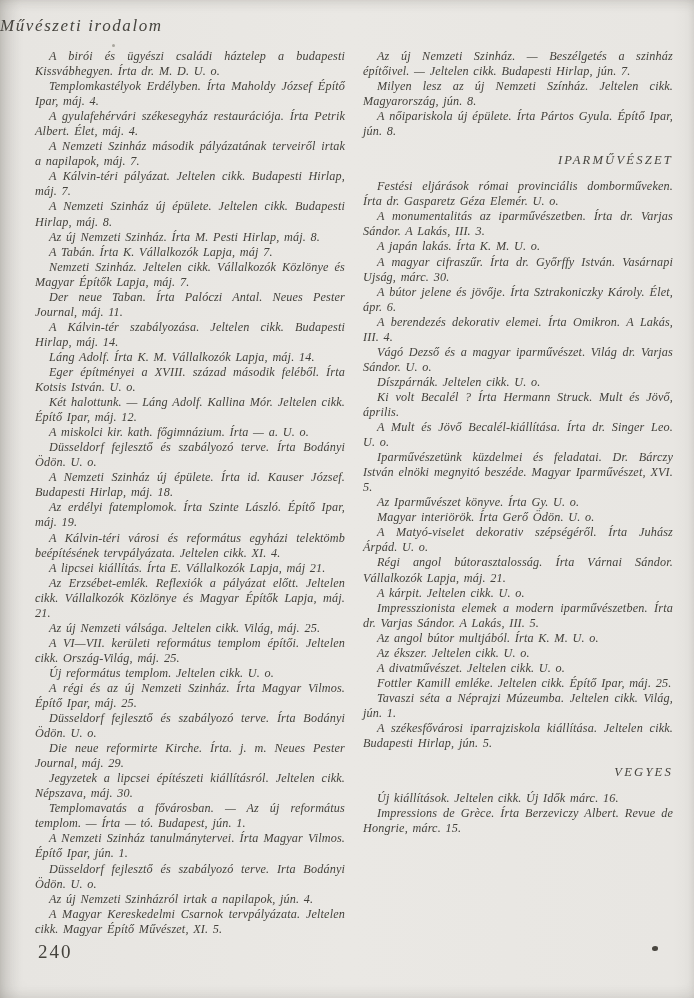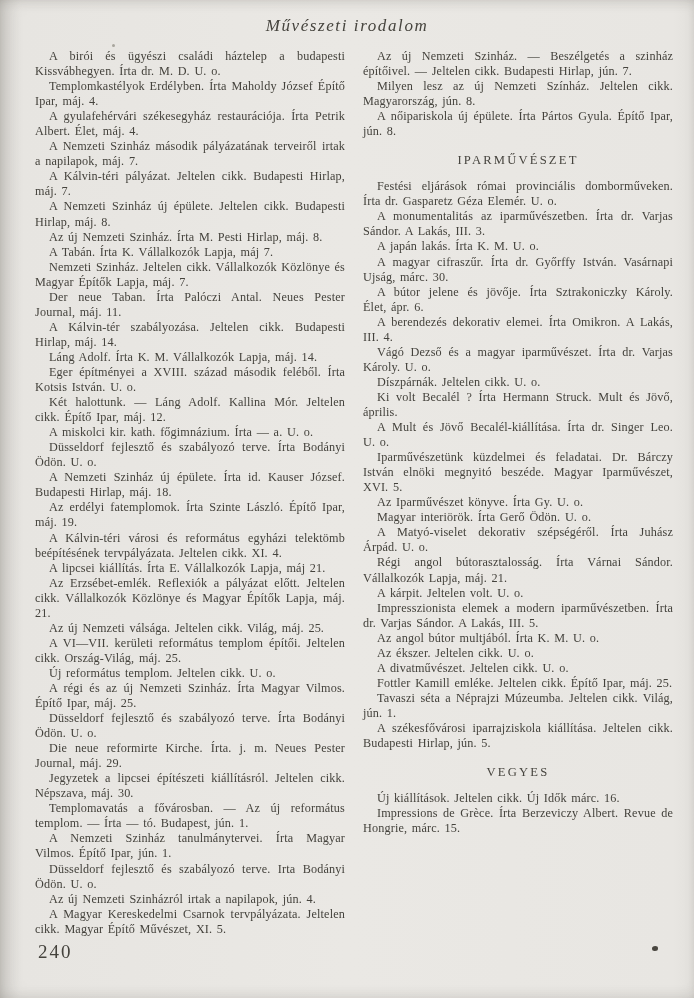--- a/index.html
+++ b/index.html
@@ -16,45 +16,45 @@
     box-shadow: inset 10px 0 22px -10px rgba(60,55,45,0.30),
                 inset 0 6px 14px -9px rgba(60,55,45,0.22),
                 inset -4px -6px 16px -10px rgba(60,55,45,0.15);
     color: #403e38;
   }
   .page-title {
     margin: 16px 0 0 0;
     font-size: 17px;
     font-weight: normal;
     font-style: italic;
-    text-align: center;
     letter-spacing: 1.6px;
     color: #46443e;
   }
   .columns {
     display: flex;
     gap: 18px;
     padding: 13px 16px 0 35px;
+    font-style: italic;
   }
   .col { width: 310px; }
   .entry {
     margin: 0;
     font-size: 12.2px;
     line-height: 15.05px;
     text-align: justify;
     text-indent: 14px;
     letter-spacing: 0.15px;
     word-spacing: 1.4px;
     color: #44423c;
   }
   .section-heading {
     margin: 14px 0 11px 0;
     font-size: 12.6px;
     font-weight: normal;
-    text-align: center;
+    text-align: right;
     letter-spacing: 2.2px;
     color: #46443e;
   }
   .page-number {
     position: absolute;
     left: 38px; top: 941px;
     font-size: 19px;
     letter-spacing: 2px;
     color: #44423c;
     text-align: right;
@@ -120,30 +120,30 @@
         <p class="entry">Az új Nemzeti Szinház. — Beszélgetés a szinház építőivel. — Jeltelen cikk. Budapesti Hirlap, jún. 7.</p>
         <p class="entry">Milyen lesz az új Nemzeti Színház. Jeltelen cikk. Magyarország, jún. 8.</p>
         <p class="entry">A nőipariskola új épülete. Írta Pártos Gyula. Építő Ipar, jún. 8.</p>
         <h2 class="section-heading">IPARMŰVÉSZET</h2>
         <p class="entry">Festési eljárások római provinciális domborműveken. Írta dr. Gasparetz Géza Elemér. U. o.</p>
         <p class="entry">A monumentalitás az iparművészetben. Írta dr. Varjas Sándor. A Lakás, III. 3.</p>
         <p class="entry">A japán lakás. Írta K. M. U. o.</p>
         <p class="entry">A magyar cifraszűr. Írta dr. Győrffy István. Vasárnapi Ujság, márc. 30.</p>
         <p class="entry">A bútor jelene és jövője. Írta Sztrakoniczky Károly. Élet, ápr. 6.</p>
         <p class="entry">A berendezés dekorativ elemei. Írta Omikron. A Lakás, III. 4.</p>
-        <p class="entry">Vágó Dezső és a magyar iparművészet. Írta dr. Varjas Károly. U. o.</p>
+        <p class="entry">Vágó Dezső és a magyar iparművészet. Világ dr. Varjas Sándor. U. o.</p>
         <p class="entry">Díszpárnák. Jeltelen cikk. U. o.</p>
         <p class="entry">Ki volt Becalél ? Írta Hermann Struck. Mult és Jövő, április.</p>
         <p class="entry">A Mult és Jövő Becalél-kiállítása. Írta dr. Singer Leo. U. o.</p>
         <p class="entry">Iparművészetünk küzdelmei és feladatai. Dr. Bárczy István elnöki megnyitó beszéde. Magyar Iparművészet, XVI. 5.</p>
         <p class="entry">Az Iparművészet könyve. Írta Gy. U. o.</p>
         <p class="entry">Magyar interiörök. Írta Gerő Ödön. U. o.</p>
         <p class="entry">A Matyó-viselet dekorativ szépségéről. Írta Juhász Árpád. U. o.</p>
         <p class="entry">Régi angol bútorasztalosság. Írta Várnai Sándor. Vállalkozók Lapja, máj. 21.</p>
-        <p class="entry">A kárpit. Jeltelen volt. U. o.</p>
+        <p class="entry">A kárpit. Jeltelen cikk. U. o.</p>
         <p class="entry">Impresszionista elemek a modern iparművészetben. Írta dr. Varjas Sándor. A Lakás, III. 5.</p>
         <p class="entry">Az angol bútor multjából. Írta K. M. U. o.</p>
         <p class="entry">Az ékszer. Jeltelen cikk. U. o.</p>
         <p class="entry">A divatművészet. Jeltelen cikk. U. o.</p>
         <p class="entry">Fottler Kamill emléke. Jeltelen cikk. Építő Ipar, máj. 25.</p>
         <p class="entry">Tavaszi séta a Néprajzi Múzeumba. Jeltelen cikk. Világ, jún. 1.</p>
         <p class="entry">A székesfővárosi iparrajziskola kiállítása. Jeltelen cikk. Budapesti Hirlap, jún. 5.</p>
         <h2 class="section-heading">VEGYES</h2>
         <p class="entry">Új kiállítások. Jeltelen cikk. Új Idők márc. 16.</p>
         <p class="entry">Impressions de Grèce. Írta Berzeviczy Albert. Revue de Hongrie, márc. 15.</p>

